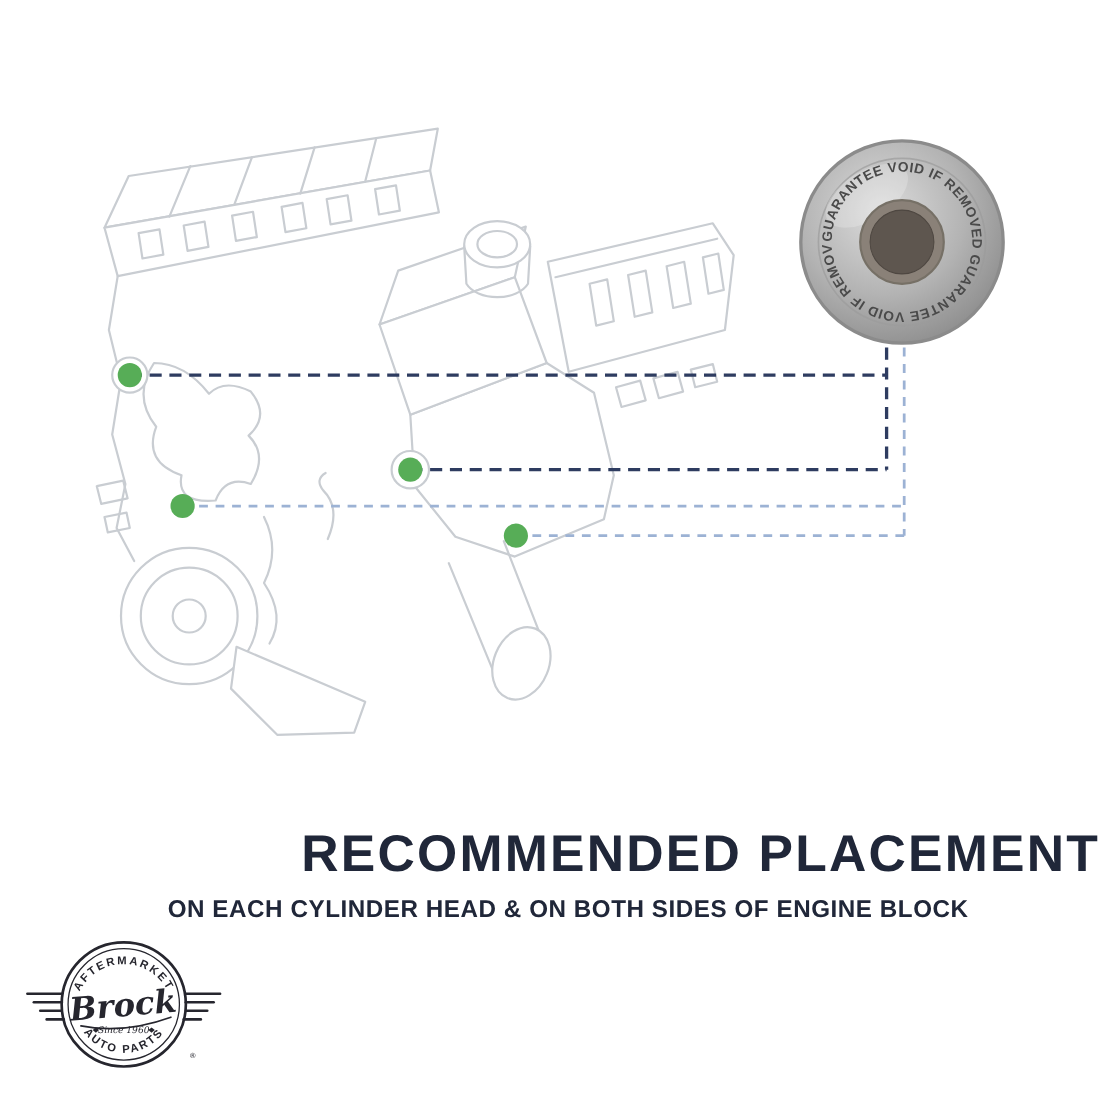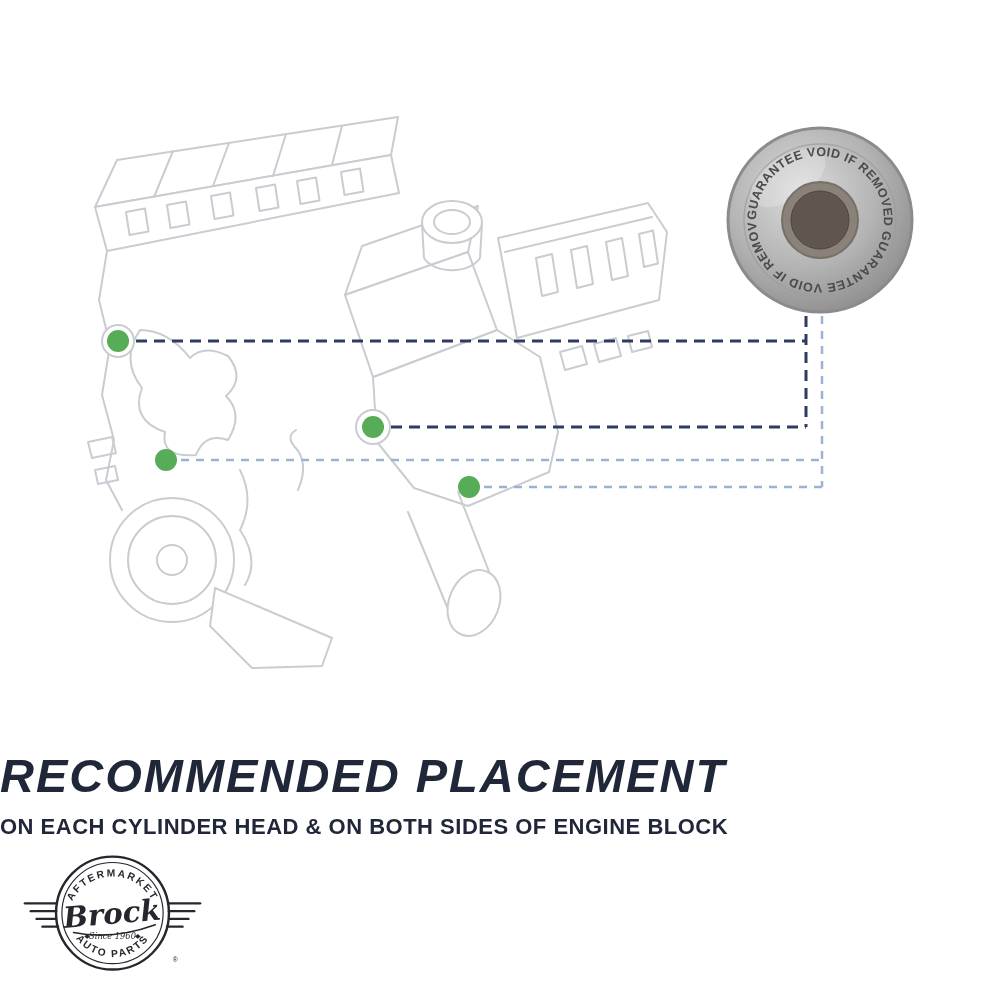--- a/index.html
+++ b/index.html
@@ -18,24 +18,24 @@
   .marker{fill:var(--marker-green,#57ad57);stroke:none;}
   
   .plug-outer{fill:url(#plugGrad);stroke:#8b8b8b;stroke-width:3;}
   .plug-mid{fill:none;stroke:#9b9b9b;stroke-width:1.5;opacity:.7;}
   .plug-collar{fill:#8a8178;stroke:#767066;stroke-width:2;}
   .plug-core{fill:#5e564f;stroke:#4e4741;stroke-width:1;}
   .plug-ring-text{font-family:"Liberation Sans",sans-serif;font-size:12.5px;font-weight:bold;
           letter-spacing:.5px;fill:#4a4a4a;}
   .plug-highlight{fill:#ffffff;opacity:.22;}
   
-  .headline{position:absolute;top:748px;left:0;right:0;margin:0;text-align:left;
-          font-size:47px;font-weight:800;letter-spacing:2px;color:var(--heading-text,#202739);font-style:italic;}
-  .subheadline{position:absolute;top:814px;left:0;right:0;margin:0;text-align:left;
-          font-size:22px;font-weight:700;letter-spacing:.5px;color:var(--heading-text,#202739);}
+  .headline{position:absolute;top:748px;left:0;right:0;margin:0;text-align:right;
+          font-size:47px;font-weight:800;letter-spacing:2px;color:var(--heading-text,#202739);}
+  .subheadline{position:absolute;top:814px;left:0;right:0;margin:0;text-align:center;
+          font-size:22px;font-weight:700;letter-spacing:.5px;color:var(--heading-text,#202739);padding-left:33px;}
   
   .logo{position:absolute;left:15px;top:843px;width:195px;height:146px;}
   .logo .ring{fill:none;stroke:var(--logo-ink,#26262e);stroke-width:2.5;}
   .logo .ring.thin{stroke-width:1.2;}
   .logo .arc-text{font-family:"Liberation Sans",sans-serif;font-size:10.5px;font-weight:700;
           letter-spacing:2px;fill:var(--logo-ink,#26262e);}
   .logo .script{font-family:"DejaVu Serif",serif;font-style:italic;font-weight:700;
           font-size:30px;fill:var(--logo-ink,#26262e);}
   .logo .tagline{font-family:"DejaVu Serif",serif;font-style:italic;font-size:8.5px;
           fill:var(--logo-ink,#26262e);}

